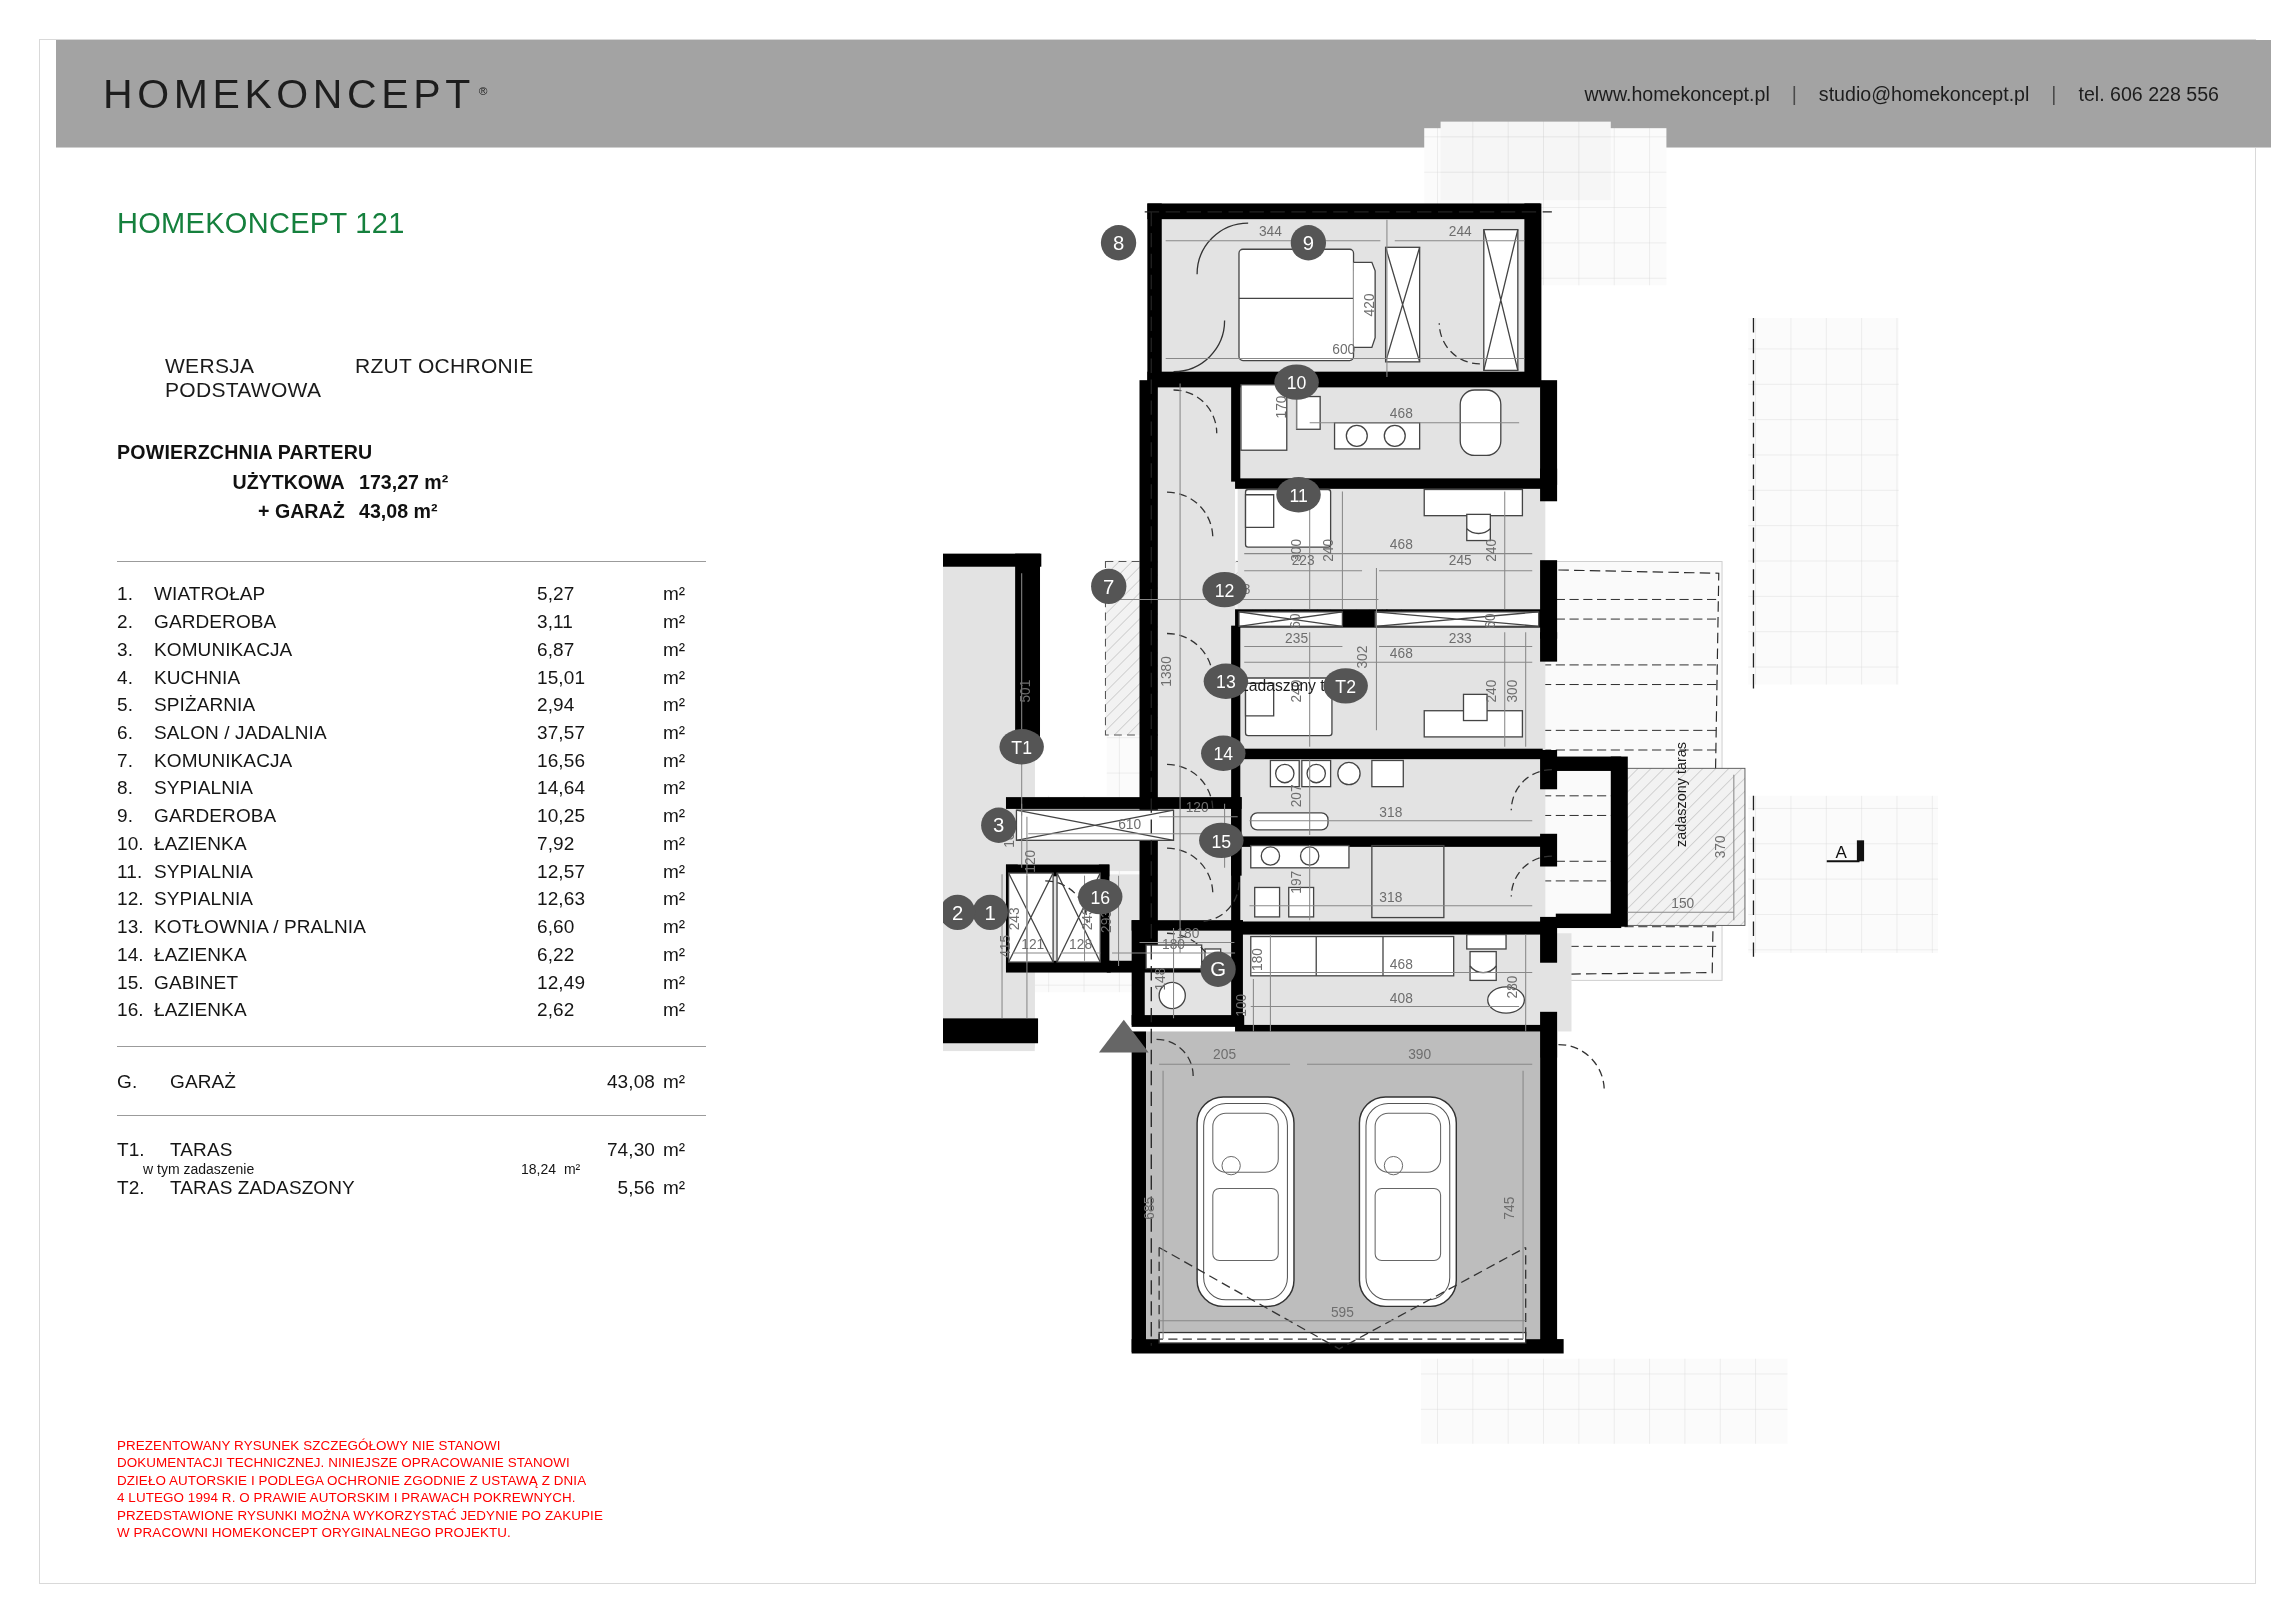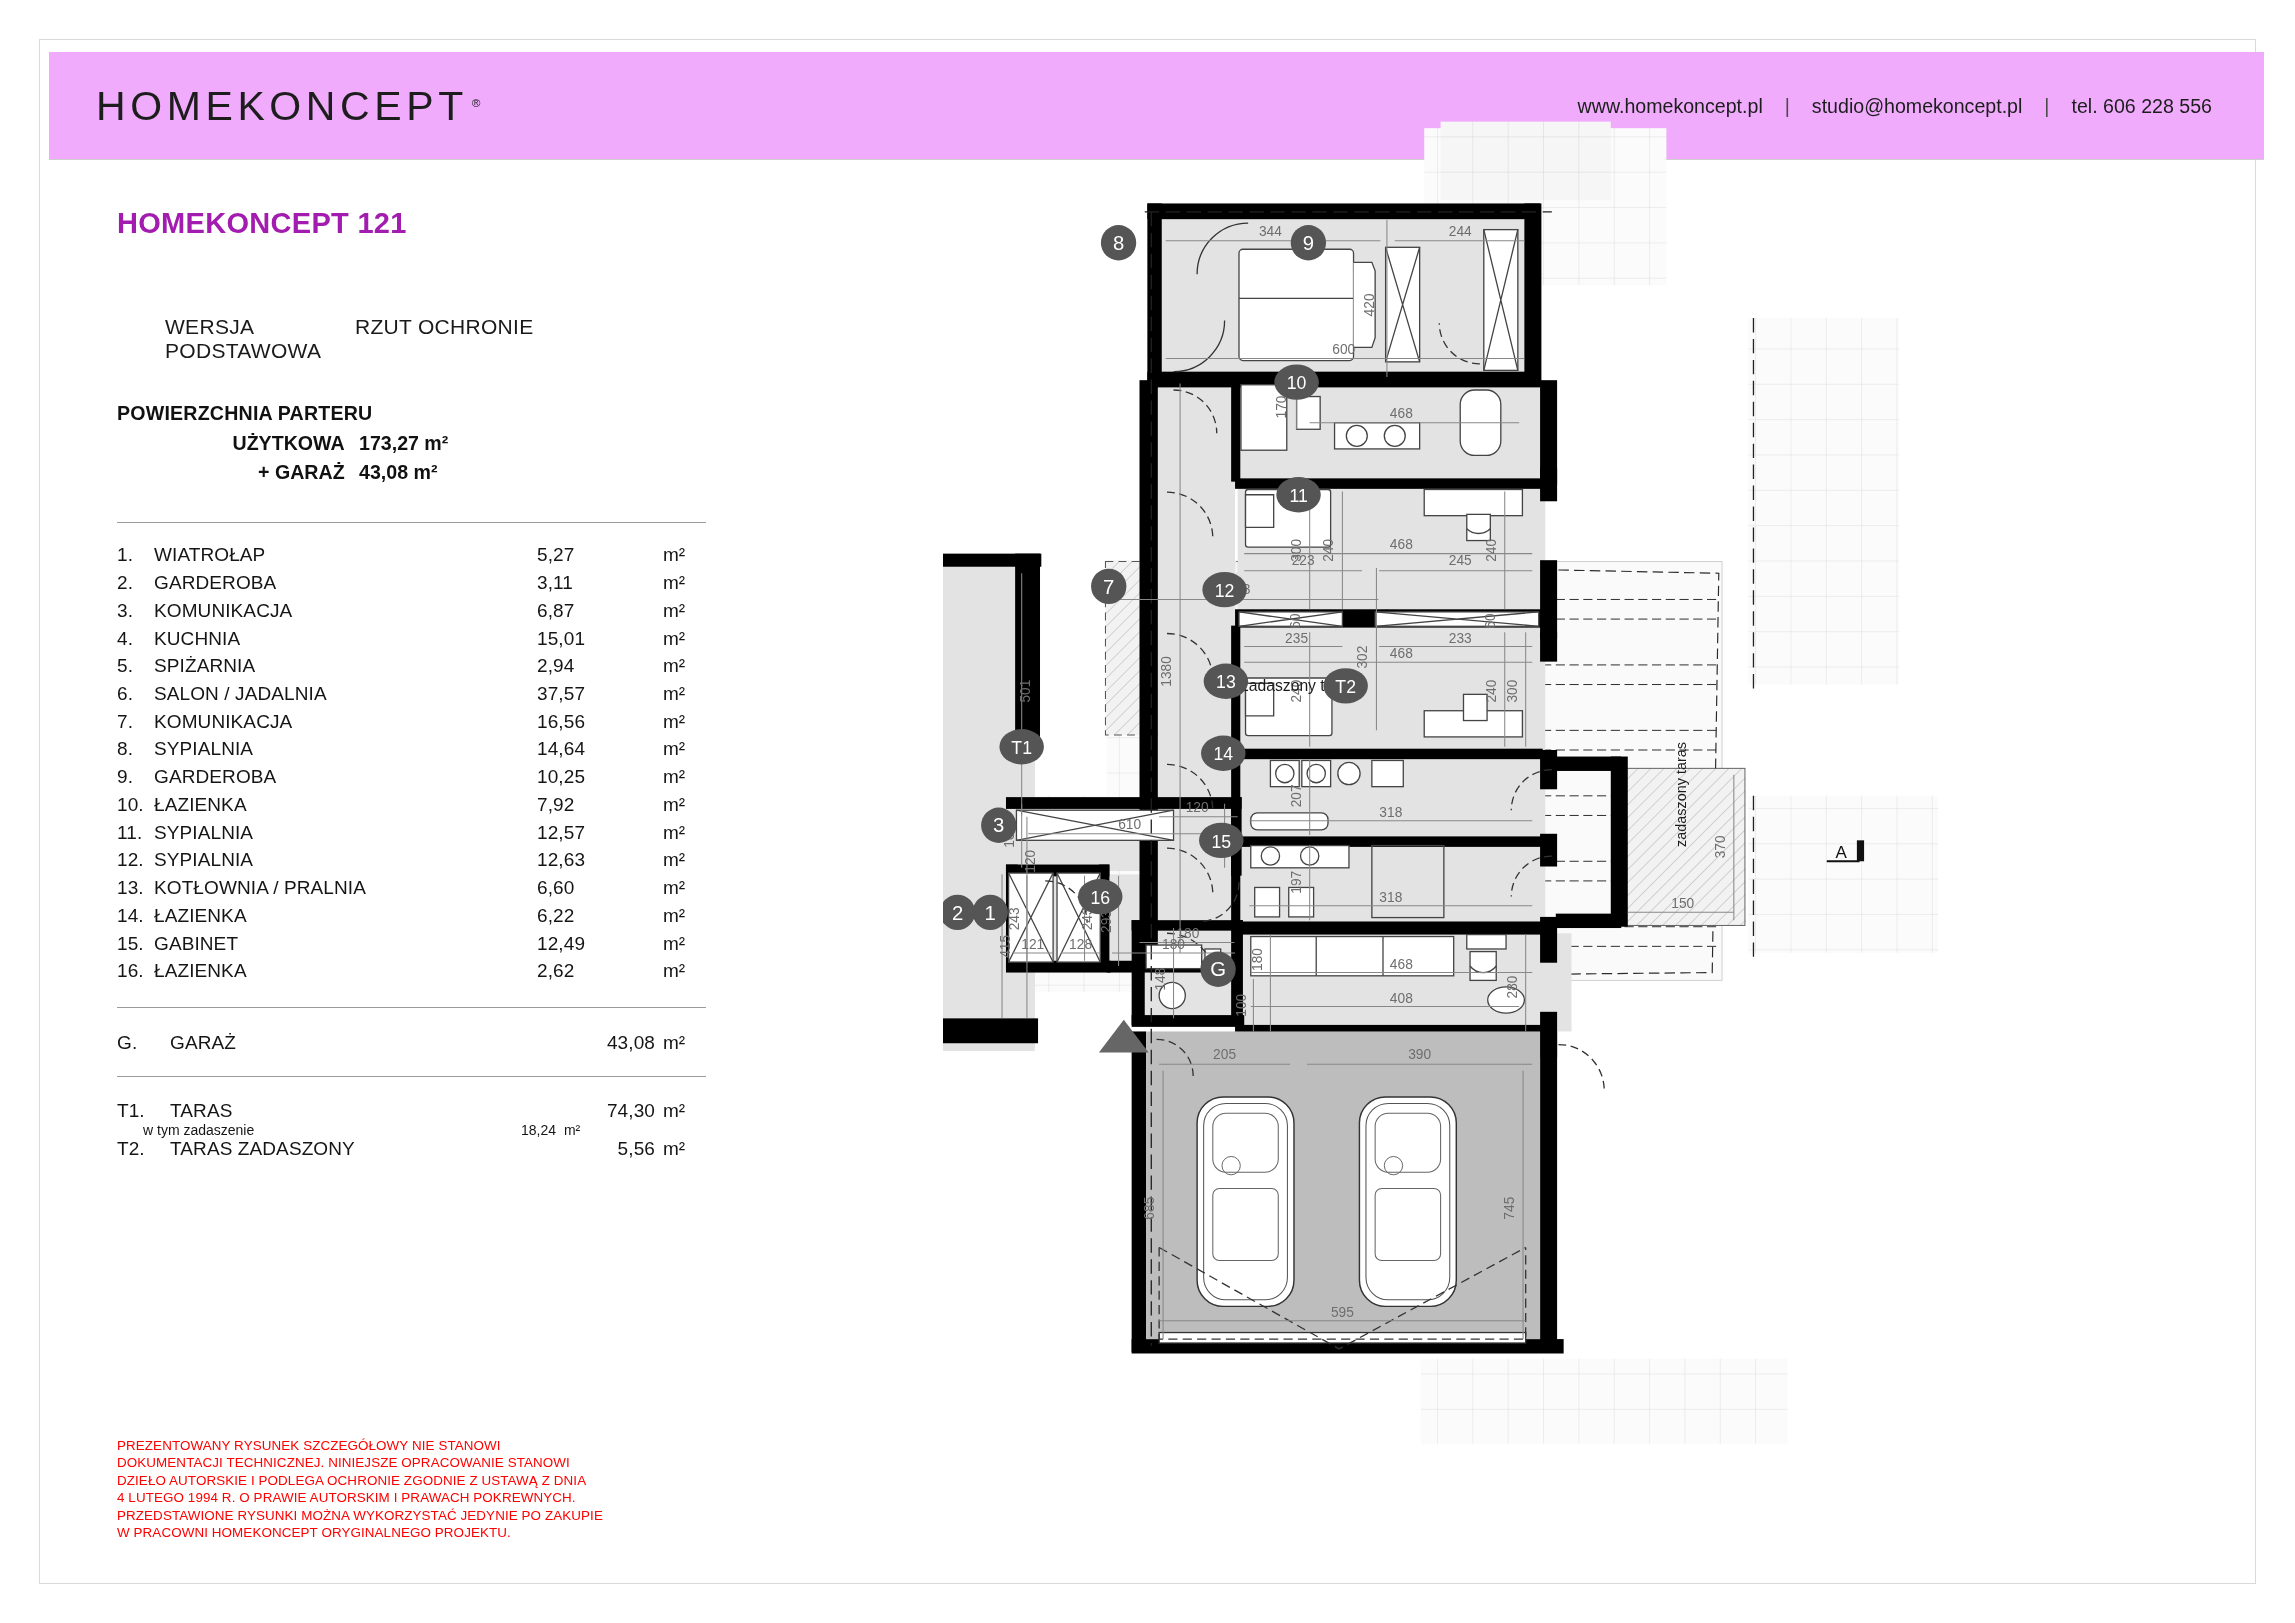--- a/index.html
+++ b/index.html
@@ -15,26 +15,25 @@
   .page {
     position: absolute;
     left: 39px; top: 39px;
     width: 2217px; height: 1545px;
     background: #ffffff;
     border: 1.3px solid #d9d9d9;
   }
 
   
   .header {
-    position: absolute; left: 9px; top: 0;
+    position: absolute; left: 16px; top: 0;
     width: 100%; height: 108px;
-    background: #f0abfc;
+    background: #a3a3a3;
     display: flex; align-items: center;
     border-bottom: 0.7px solid #cfcfcf;
-    margin-top: 12px;
   }
   .logo {
     position: absolute; left: 47px; top: 50%;
     transform: translateY(-50%);
     font-size: 41px; font-weight: 400;
     letter-spacing: 4.6px;
     color: #1d1d1d;
     font-family: "Liberation Sans", sans-serif;
     white-space: nowrap;
   }
@@ -47,22 +46,22 @@
     transform: translateY(-50%);
     display: flex; align-items: center;
     font-size: 19.6px; color: #1d1d1d; font-weight: 500;
     white-space: nowrap;
   }
   .contact .sep { margin: 0 22px; color: #4a4a4a; font-weight: 400;}
 
   
   .info { position: absolute; left: 77px; top: 167px; width: 589px; }
   .proj-title {
-    font-size: 29px; font-weight: bold; color: #a21caf;
-    letter-spacing: 0.3px; margin: 0 0 75px 0;
+    font-size: 29px; font-weight: normal; color: #15803d;
+    letter-spacing: 0.3px; margin: 0 0 114px 0;
   }
   .row-version {
     display: flex; font-size: 21px; color: #1a1a1a;
     letter-spacing: 0.3px; margin-bottom: 39px; margin-left: 48px;
   }
   .row-version .v1 { width: 190px; }
   .area-block { margin-bottom: 38px; }
   .area-head { font-size: 19.6px; font-weight: bold; color: #111; letter-spacing:0.2px; }
   .area-line {
     display: flex; font-size: 19.6px; font-weight: bold; color: #111;

